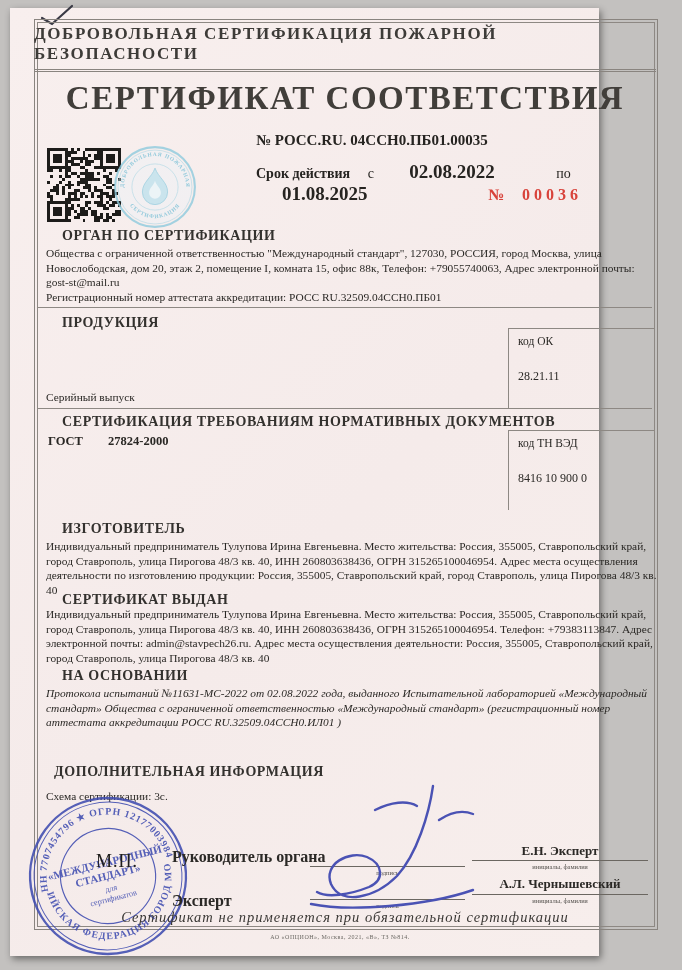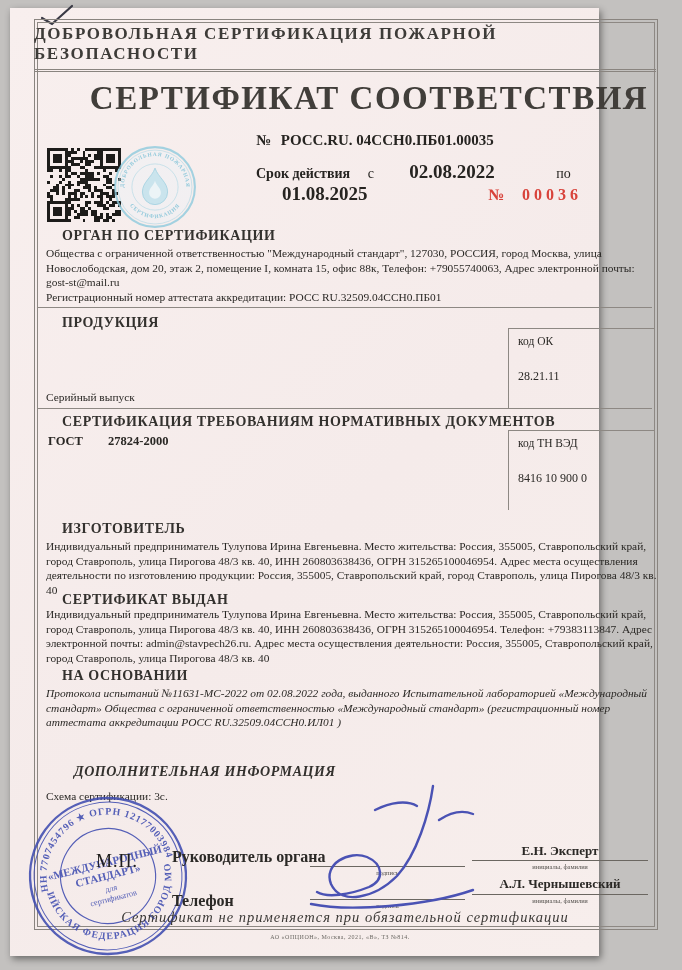--- a/index.html
+++ b/index.html
@@ -7,21 +7,21 @@
   .paper{position:absolute;left:10px;top:8px;width:589px;height:948px;
     background:linear-gradient(135deg,#f8efee 0%,#f5ebea 55%,#f7eeec 100%);
     box-shadow:2px 3px 7px rgba(0,0,0,.45);}
   .frame{position:absolute;left:24px;top:11px;width:622px;height:909px;
     border:1px solid #89847f;}
   .frame::before{content:"";position:absolute;inset:2px;border:1px solid #8d8883;}
   .band{position:absolute;left:24px;top:11px;width:622px;height:50px;
     border-bottom:3px double #89847f;display:flex;align-items:center;justify-content:center;}
   .band span{font-weight:bold;font-size:17px;letter-spacing:1.6px;color:#3d3b38;}
   .title{position:absolute;left:24px;top:72px;width:622px;text-align:center;
-    font-weight:bold;font-size:33px;letter-spacing:1.5px;color:#413e3a;margin-left:24px;}
+    font-weight:bold;font-size:33px;letter-spacing:1.5px;color:#413e3a;}
   .numline{position:absolute;left:246px;top:124px;font-size:15px;font-weight:bold;color:#262421;}
   .srok{position:absolute;left:246px;top:153px;font-size:14px;color:#262421;}
   .srok b{font-size:19px;}
   .blankno{position:absolute;left:478px;top:178px;font-size:16px;font-weight:bold;
     color:#d8423a;letter-spacing:2px;}
   .blankno .digits{letter-spacing:4px;margin-left:16px;}
   .qr{position:absolute;left:37px;top:140px;width:74px;height:74px;}
   .firestamp{position:absolute;left:103px;top:137px;width:84px;height:84px;opacity:.8;}
   .sec-h{position:absolute;font-weight:bold;font-size:14px;letter-spacing:.6px;color:#33312e;}
   .body-t{position:absolute;font-size:11.4px;line-height:1.28;color:#2a2825;}
@@ -58,21 +58,21 @@
   <div class="frame"></div>
 
   <div class="band">
     <span>ДОБРОВОЛЬНАЯ СЕРТИФИКАЦИЯ ПОЖАРНОЙ БЕЗОПАСНОСТИ</span>
   </div>
 
   <div class="title">СЕРТИФИКАТ СООТВЕТСТВИЯ</div>
 
   <div class="numline">
     <span>№</span>
-    <span style="margin-left:6px;">РОСС.RU. 04ССН0.ПБ01.00035</span>
+    <span style="">РОСС.RU. 04ССН0.ПБ01.00035</span>
   </div>
 
   <div class="srok">
     <span style="font-weight:bold;">Срок действия</span>
     <span style="margin-left:14px;">с</span>
     <b style="margin-left:32px;">02.08.2022</b>
     <span style="margin-left:58px;">по</span>
     <b style="margin-left:26px;">01.08.2025</b>
   </div>
 
@@ -133,21 +133,21 @@
 
   <div class="sec-h" style="left:52px;top:513px;">ИЗГОТОВИТЕЛЬ</div>
   <div class="body-t" style="left:36px;top:531px;width:612px;">Индивидуальный предприниматель Тулупова Ирина Евгеньевна. Место жительства: Россия, 355005, Ставропольский край, город Ставрополь, улица Пирогова 48/3 кв. 40, ИНН 260803638436, ОГРН 315265100046954. Адрес места осуществления деятельности по изготовлению продукции: Россия, 355005, Ставропольский край, город Ставрополь, улица Пирогова 48/3 кв. 40</div>
 
   <div class="sec-h" style="left:52px;top:584px;">СЕРТИФИКАТ ВЫДАН</div>
   <div class="body-t" style="left:36px;top:599px;width:612px;">Индивидуальный предприниматель Тулупова Ирина Евгеньевна. Место жительства: Россия, 355005, Ставропольский край, город Ставрополь, улица Пирогова 48/3 кв. 40, ИНН 260803638436, ОГРН 315265100046954. Телефон: +79383113847. Адрес электронной почты: admin@stavpech26.ru. Адрес места осуществления деятельности: Россия, 355005, Ставропольский край, город Ставрополь, улица Пирогова 48/3 кв. 40</div>
 
   <div class="sec-h" style="left:52px;top:660px;">НА ОСНОВАНИИ</div>
   <div class="body-t" style="left:36px;top:678px;width:612px;font-style:italic;">Протокола испытаний №11631-МС-2022 от 02.08.2022 года, выданного Испытательной лабораторией «Международный стандарт» Общества с ограниченной ответственностью «Международный стандарт»   (регистрационный номер аттестата аккредитации РОСС RU.32509.04ССН0.ИЛ01 )</div>
 
-  <div class="sec-h" style="left:64px;top:756px;font-style:italic;">ДОПОЛНИТЕЛЬНАЯ ИНФОРМАЦИЯ</div>
+  <div class="sec-h" style="left:44px;top:756px;">ДОПОЛНИТЕЛЬНАЯ ИНФОРМАЦИЯ</div>
   <div class="body-t" style="left:36px;top:781px;width:400px;">Схема сертификации: 3с.</div>
 
   <svg class="bluestamp" viewBox="0 0 200 200">
     <defs>
       <path id="oArcT" d="M 25,100 A 75,75 0 0 1 175,100"></path>
       <path id="oArcB" d="M 23,100 A 77,77 0 0 0 177,100"></path>
     </defs>
     <circle cx="100" cy="100" r="95" fill="none" stroke="#3f4cb0" stroke-width="3"></circle>
     <circle cx="100" cy="100" r="90" fill="none" stroke="#3f4cb0" stroke-width="1.2"></circle>
     <circle cx="100" cy="100" r="58" fill="none" stroke="#3f4cb0" stroke-width="1.4"></circle>
@@ -158,21 +158,21 @@
       <textPath href="#oArcB" startOffset="50%" text-anchor="middle">РОССИЙСКАЯ ФЕДЕРАЦИЯ ГОРОД МОСКВА</textPath>
     </text>
     <text x="100" y="88" text-anchor="middle" font-size="13.5" font-weight="bold" fill="#3f4cb0">«МЕЖДУНАРОДНЫЙ</text>
     <text x="100" y="104" text-anchor="middle" font-size="13.5" font-weight="bold" fill="#3f4cb0">СТАНДАРТ»</text>
     <text x="100" y="119" text-anchor="middle" font-size="10" fill="#3f4cb0">для</text>
     <text x="100" y="131" text-anchor="middle" font-size="10" fill="#3f4cb0">сертификатов</text>
   </svg>
   <div class="mp">М.П.</div>
 
   <div class="sig-label" style="top:840px;">Руководитель органа</div>
-  <div class="sig-label" style="top:884px;">Телефон</div>
+  <div class="sig-label" style="top:884px;">Эксперт</div>
 
   <div class="sigline" style="left:300px;top:858px;width:155px;"></div>
   <div class="caption" style="left:300px;top:861px;width:155px;">подпись</div>
   <div class="sigline" style="left:300px;top:891px;width:155px;"></div>
   <div class="caption" style="left:300px;top:894px;width:155px;">подпись</div>
 
   <div class="sig-name" style="left:465px;top:835px;width:170px;">Е.Н. Эксперт</div>
   <div class="sigline" style="left:462px;top:852px;width:176px;"></div>
   <div class="caption" style="left:462px;top:855px;width:176px;">инициалы, фамилия</div>
   <div class="sig-name" style="left:465px;top:868px;width:170px;">А.Л. Чернышевский</div>

